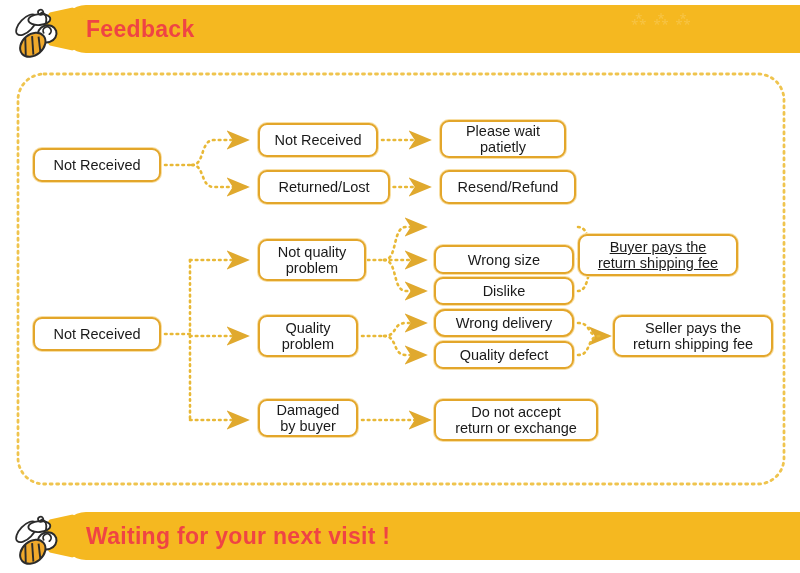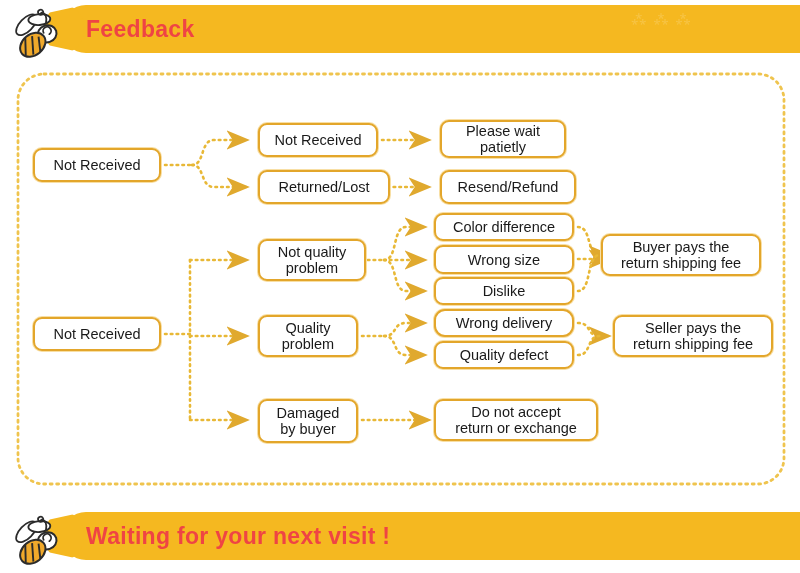--- a/index.html
+++ b/index.html
@@ -184,31 +184,30 @@
   <div class="node" style="left:258px; top:65px;  width:120px; height:34px;">Not Received</div>
   <div class="node" style="left:258px; top:112px; width:132px; height:34px;">Returned/Lost</div>
   <div class="node" style="left:440px; top:112px; width:136px; height:34px;">Resend/Refund</div>
   <div class="node" style="left:440px; top:62px;  width:126px; height:38px;">Please wait
 patietly</div>
 
   <div class="node" style="left:258px; top:181px; width:108px; height:42px;">Not quality
 problem</div>
   <div class="node" style="left:258px; top:257px; width:100px; height:42px;">Quality
 problem</div>
-  <div class="node" style="left:258px; top:341px; width:100px; height:44px;">Damaged
+  <div class="node" style="left:258px; top:341px; width:100px; height:38px;">Damaged
 by buyer</div>
   <div class="node" style="left:33px;  top:259px; width:128px; height:34px;">Not Received</div>
 
-  <div class="node" style="left:434px; top:155px; width:140px; height:28px;">Color difference</div>
   <div class="node" style="left:434px; top:187px; width:140px; height:29px;">Wrong size</div>
   <div class="node" style="left:434px; top:219px; width:140px; height:28px;">Dislike</div>
   <div class="node" style="left:434px; top:251px; width:140px; height:28px;border-radius:11px;">Wrong delivery</div>
   <div class="node" style="left:434px; top:283px; width:140px; height:28px;">Quality defect</div>
 
-  <div class="node" style="left:601px; top:176px; width:160px; height:42px;">Buyer pays the
+  <div class="node" style="left:578px; top:176px; width:160px; height:42px;text-decoration:underline;">Buyer pays the
 return shipping fee</div>
   <div class="node" style="left:613px; top:257px; width:160px; height:42px;">Seller pays the
 return shipping fee</div>
   <div class="node" style="left:434px; top:341px; width:164px; height:42px;">Do not accept
 return or exchange</div>
 </div>
 
 <div class="banner" style="top:512px;">
   <div class="banner-bar"></div>
   <div class="banner-nose"></div>

